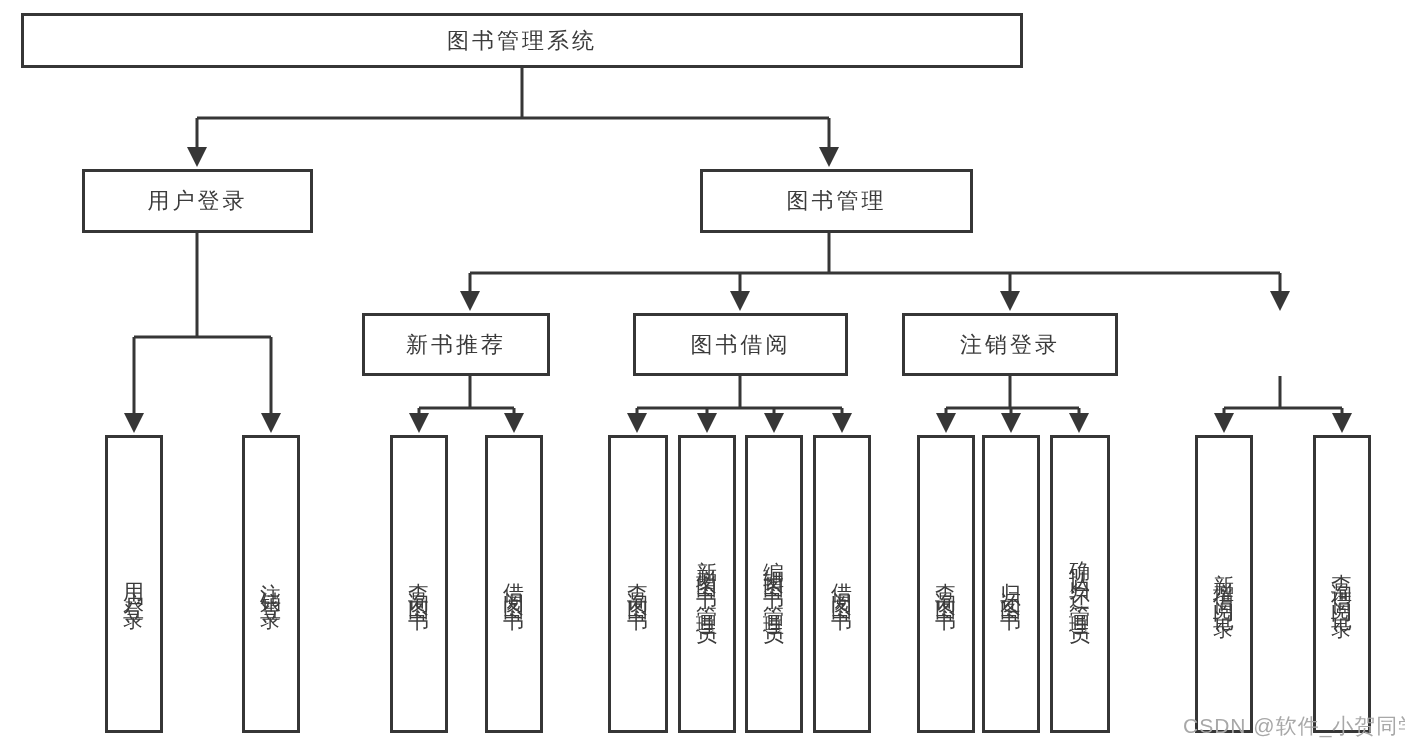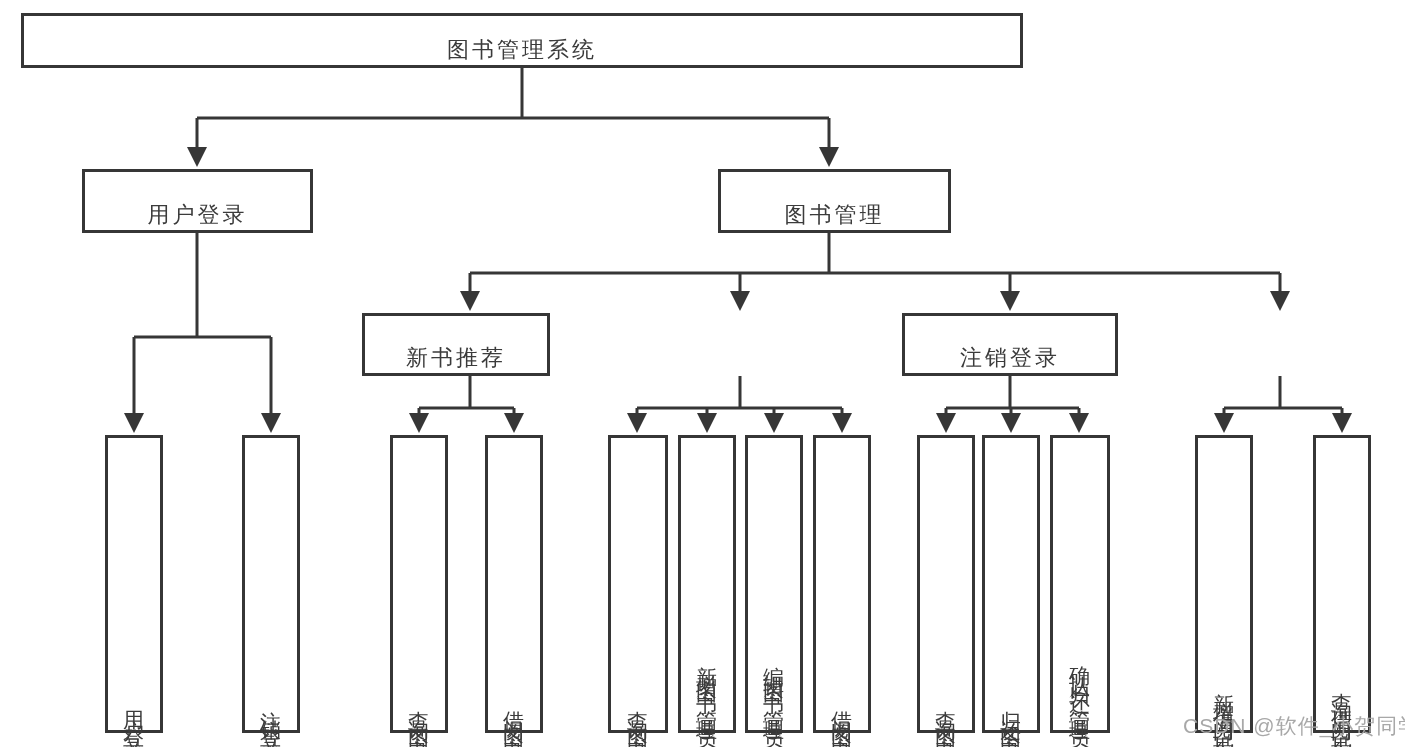--- a/index.html
+++ b/index.html
@@ -1,20 +1,20 @@
 <!DOCTYPE html>
 <html><head>
 <meta charset="utf-8">
 <style>
   html,body{margin:0;padding:0;background:#ffffff;}
   body{width:1405px;height:747px;overflow:hidden;font-family:"Liberation Sans",sans-serif;}
   .canvas{position:relative;width:1405px;height:747px;background:#ffffff;}
   .wires{position:absolute;left:0;top:0;z-index:1;}
   .box{position:absolute;box-sizing:border-box;background:#ffffff;border:3px solid #363636;
-       display:flex;align-items:flex-end;justify-content:center;z-index:2;
+       display:flex;align-items:center;justify-content:center;z-index:2;
        color:#3b3b3b;font-size:22px;}
   .box.h span{letter-spacing:3px;white-space:nowrap;}
   .box.v{width:58px;top:435px;height:298px;}
   .box.v span{writing-mode:vertical-rl;text-orientation:mixed;line-height:1;
               font-size:21px;letter-spacing:9px;white-space:nowrap;}
   .watermark{position:absolute;left:1183px;top:712px;z-index:3;
              color:#a8a8a8;font-size:21px;letter-spacing:1px;white-space:nowrap;}
 </style>
 </head>
 <body>
@@ -71,26 +71,29 @@
     </g>
   </svg>
 
   <div class="box h" style="left:21px;top:13px;width:1002px;height:55px">
     <span>图书管理系统</span>
   </div>
 
   <div class="box h" style="left:82px;top:169px;width:231px;height:64px">
     <span>用户登录</span>
   </div>
-  <div class="box h" style="left:718px;top:169px;width:233px;height:64px">
+  <div class="box h" style="left:700px;top:169px;width:273px;height:64px">
     <span>图书管理</span>
   </div>
 
   <div class="box h" style="left:362px;top:313px;width:188px;height:63px">
     <span>新书推荐</span>
+  </div>
+  <div class="box h" style="left:633px;top:313px;width:215px;height:63px">
+    <span>图书借阅</span>
   </div>
   <div class="box h" style="left:902px;top:313px;width:216px;height:63px">
     <span>注销登录</span>
   </div>
 
   <div class="box v" style="left:105px">
     <span>用户登录</span>
   </div>
   <div class="box v" style="left:242px">
     <span>注销登录</span>

